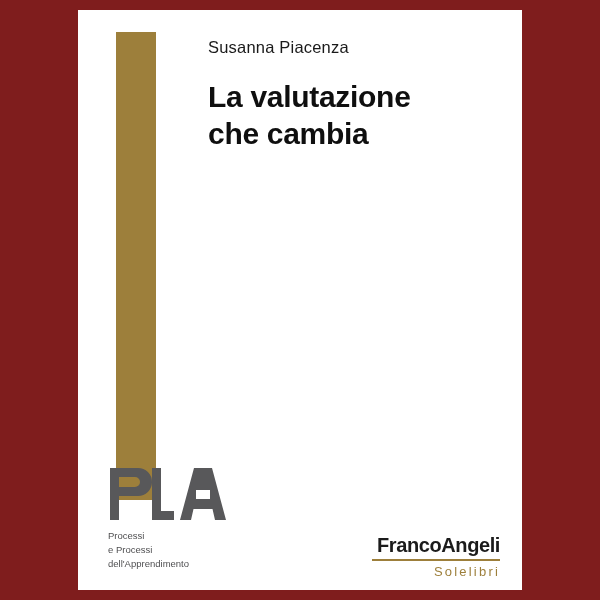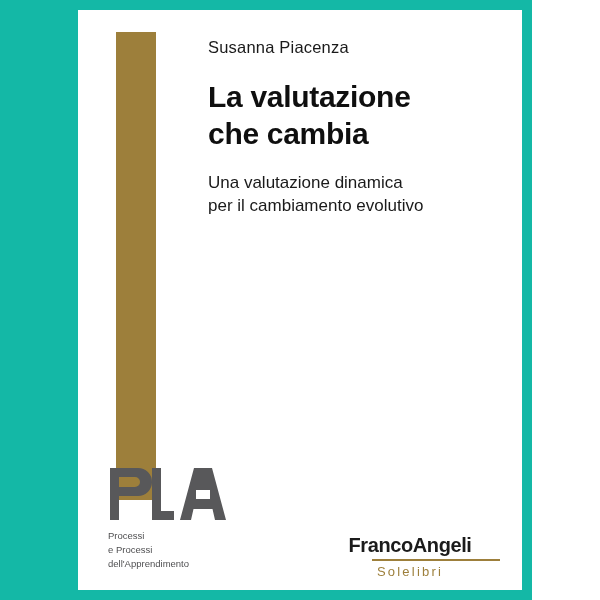--- a/index.html
+++ b/index.html
@@ -9,23 +9,23 @@
   }
   body {
     width: 600px;
     height: 600px;
     font-family: "Liberation Sans", sans-serif;
     overflow: hidden;
   }
 
   .page {
     position: relative;
-    width: 532px;
+    width: 600px;
     height: 600px;
-    background: #14b8a6;
+    background: #7f1d1d;
   }
 
   
   .cover {
     position: absolute;
     left: 78px;
     top: 10px;
     width: 444px;
     height: 580px;
     background: #ffffff;
@@ -98,21 +98,21 @@
     line-height: 1.45;
     color: #4f4f51;
   }
 
   
   .fa-block {
     position: absolute;
     right: 22px;
     top: 525px;
     width: 180px;
-    text-align: center;
+    text-align: right;
   }
 
   .fa-name {
     font-size: 20px;
     font-weight: bold;
     color: #1b1b1b;
     letter-spacing: -0.4px;
     line-height: 1;
   }
 
@@ -142,24 +142,20 @@
     <div class="gold-bar"></div>
 
     <div class="text-col">
       <p class="author">Susanna Piacenza</p>
 
       <h1 class="title">
         <span>La valutazione</span><br>
         <span>che cambia</span>
       </h1>
 
-      <p class="subtitle">
-        <span>Una valutazione dinamica</span><br>
-        <span>per il cambiamento evolutivo</span>
-      </p>
     </div>
 
     <div class="logo-block">
       <div class="pla-mark">
         <svg width="120" height="56" viewBox="0 0 120 56" aria-hidden="true">
 
           <rect x="2" y="2" width="9" height="52" fill="#58585a"></rect>
           <path d="M11 2 H30 A14 14 0 0 1 30 30 H11 V21 H27 A5 5 0 0 0 27 11 H11 Z" fill="#58585a"></path>
 
           <rect x="44" y="2" width="9" height="52" fill="#58585a"></rect>

